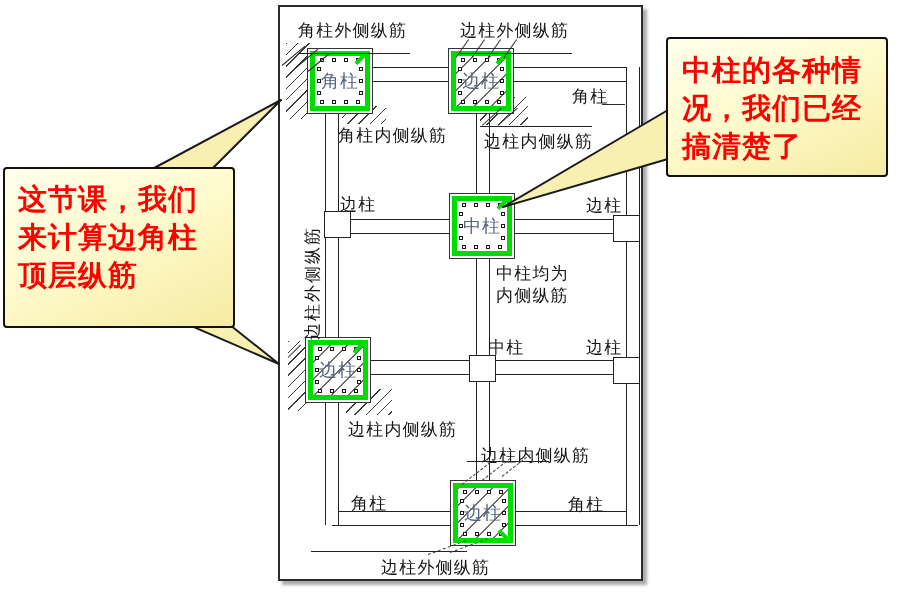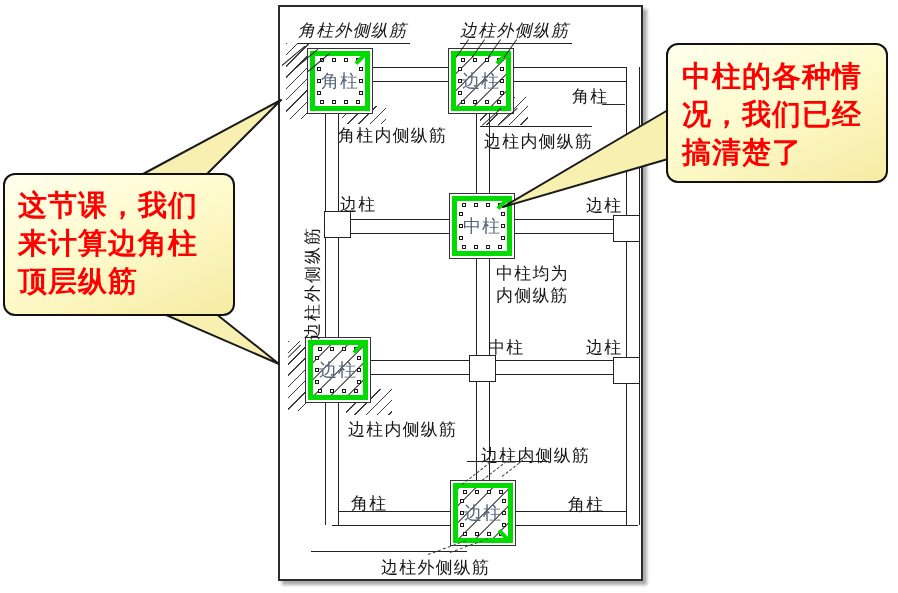--- a/index.html
+++ b/index.html
@@ -34,35 +34,35 @@
     background-image:radial-gradient(circle at 50% 50%,#fff 1.1px,#1a1a1a 1.2px,#1a1a1a 2.3px,transparent 2.5px);}
   .hook{position:absolute;width:13px;height:4px;background:#00DC00;z-index:3;}
   .hook.tr{top:1px;right:-2px;transform:rotate(-45deg);}
   .hook.br{bottom:1px;right:-2px;transform:rotate(45deg);}
   .collabel{position:absolute;left:0;right:0;top:50%;transform:translateY(-50%);text-align:center;
             font-size:18px;color:#53647c;letter-spacing:1px;z-index:4;
             font-family:"Liberation Serif",serif;}
   
   .dlabel{position:absolute;font-size:17px;color:#161616;letter-spacing:1.2px;white-space:nowrap;
           z-index:5;font-family:"Liberation Serif",serif;}
-  .dlabel.ul{border-bottom:1.5px solid #222;padding-bottom:1px;width:112px;font-style:italic;}
+  .dlabel.ul{border-bottom:1.5px solid #222;padding-bottom:11px;width:112px;}
   .note{white-space:pre-line;line-height:22px;font-family:Liberation Serif, serif;}
   .vlabel{position:absolute;font-size:17px;color:#161616;letter-spacing:2px;white-space:nowrap;
           transform-origin:0 0;transform:rotate(-90deg);z-index:5;font-family:"Liberation Serif",serif;}
   .uline{position:absolute;height:0;border-top:1.5px solid #222;z-index:5;}
   .lead{position:absolute;height:0;border-top:1.3px solid #2a2a2a;transform-origin:0 50%;z-index:5;}
   .lead.dash{border-top-style:dashed;border-top-color:#444;}
   
   .tails{position:absolute;left:0;top:0;z-index:6;pointer-events:none;}
   .tailpoly{fill:#F8F0B0;stroke:#1a1a1a;stroke-width:2;stroke-linejoin:round;}
-  .bubble{position:absolute;box-sizing:border-box;border:2.5px solid #111;border-radius:12px;z-index:7;
-          background:linear-gradient(155deg,#FFFFEC 0%,#FFFBCE 45%,#F5EBA2 100%);margin-top:6px;}
+  .bubble{position:absolute;box-sizing:border-box;border:2.5px solid #111;border-radius:4px;z-index:7;
+          background:linear-gradient(155deg,#FFFFEC 0%,#FFFBCE 45%,#F5EBA2 100%);}
   .bubble-text{color:#FF0000;font-size:29px;line-height:38px;font-weight:600;letter-spacing:1px;
                white-space:pre-line;}
-  .bubble-left{left:3px;top:167px;width:232px;height:143px;}
+  .bubble-left{left:3px;top:167px;width:232px;height:161px;}
   .bubble-left .bubble-text{padding:11px 6px 0 13px;}
   .bubble-right{left:666px;top:37px;width:222px;height:140px;}
   .bubble-right .bubble-text{padding:12px 4px 0 14px;}
 </style>
 </head>
 <body>
 
 <div class="stage">
 
   <div class="panel">

